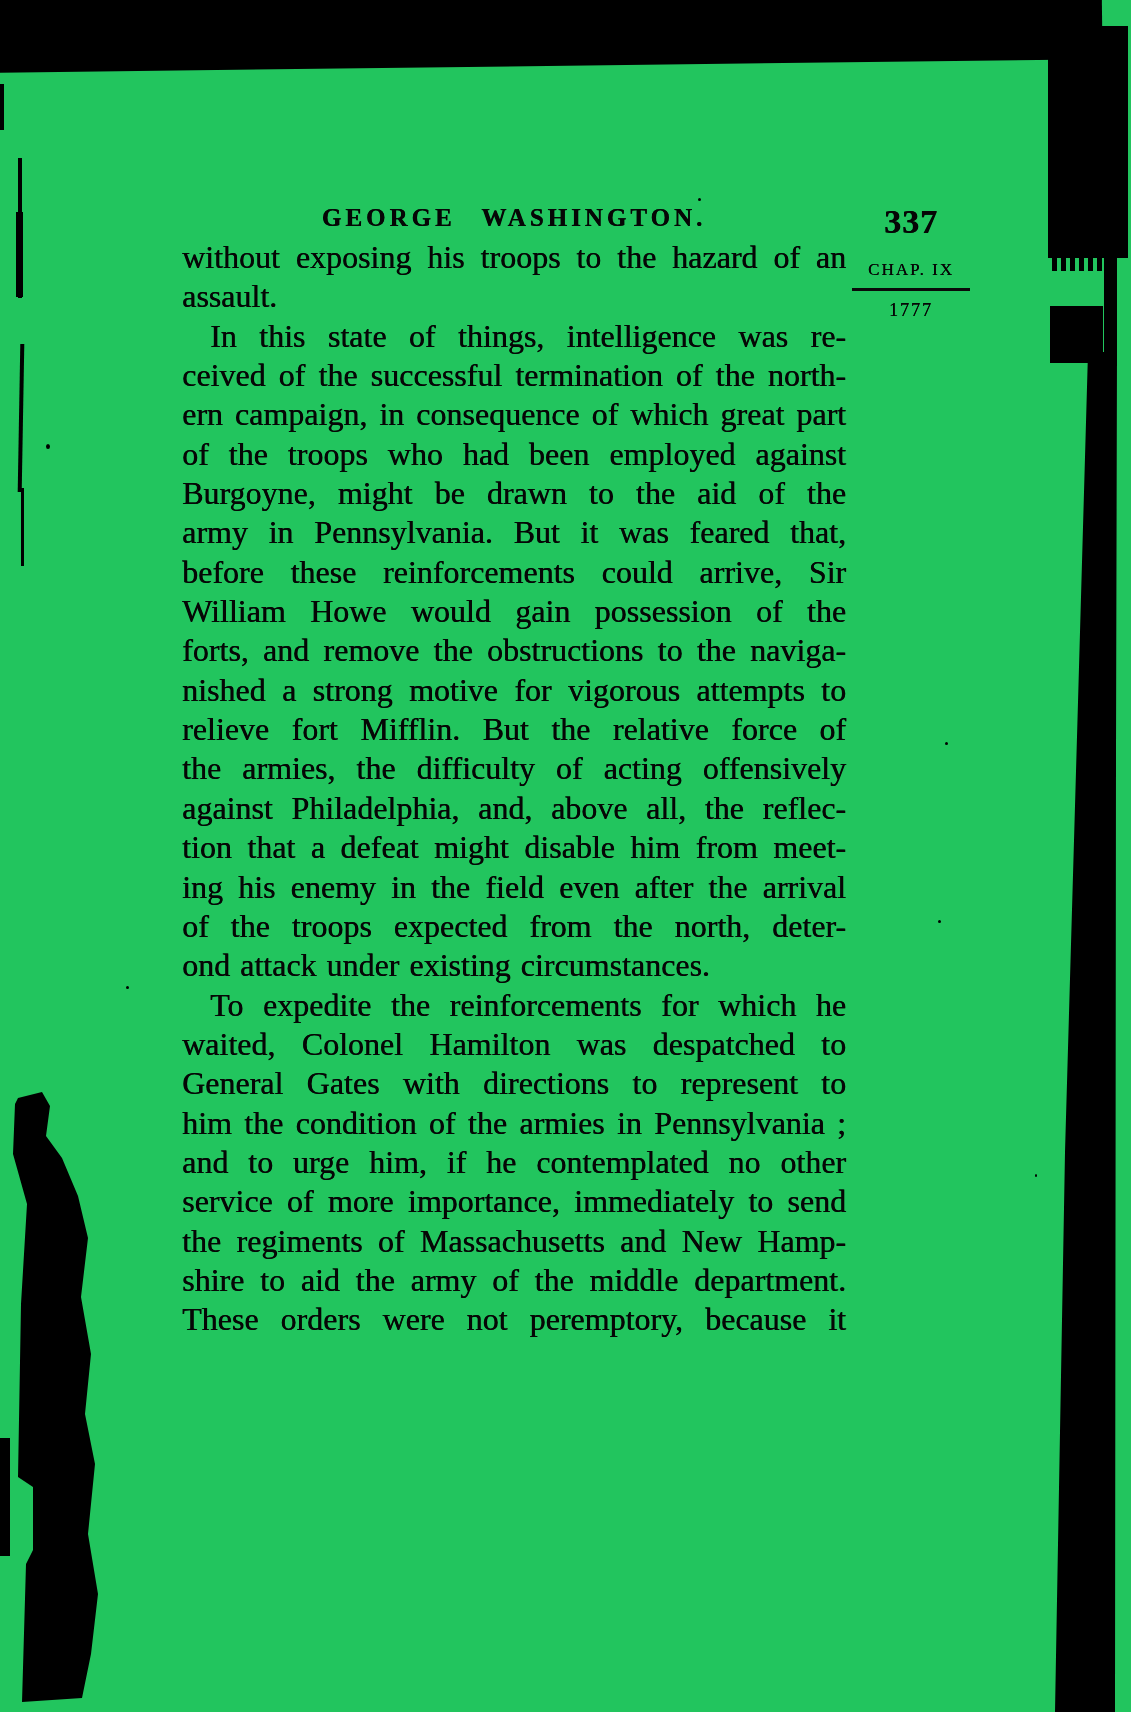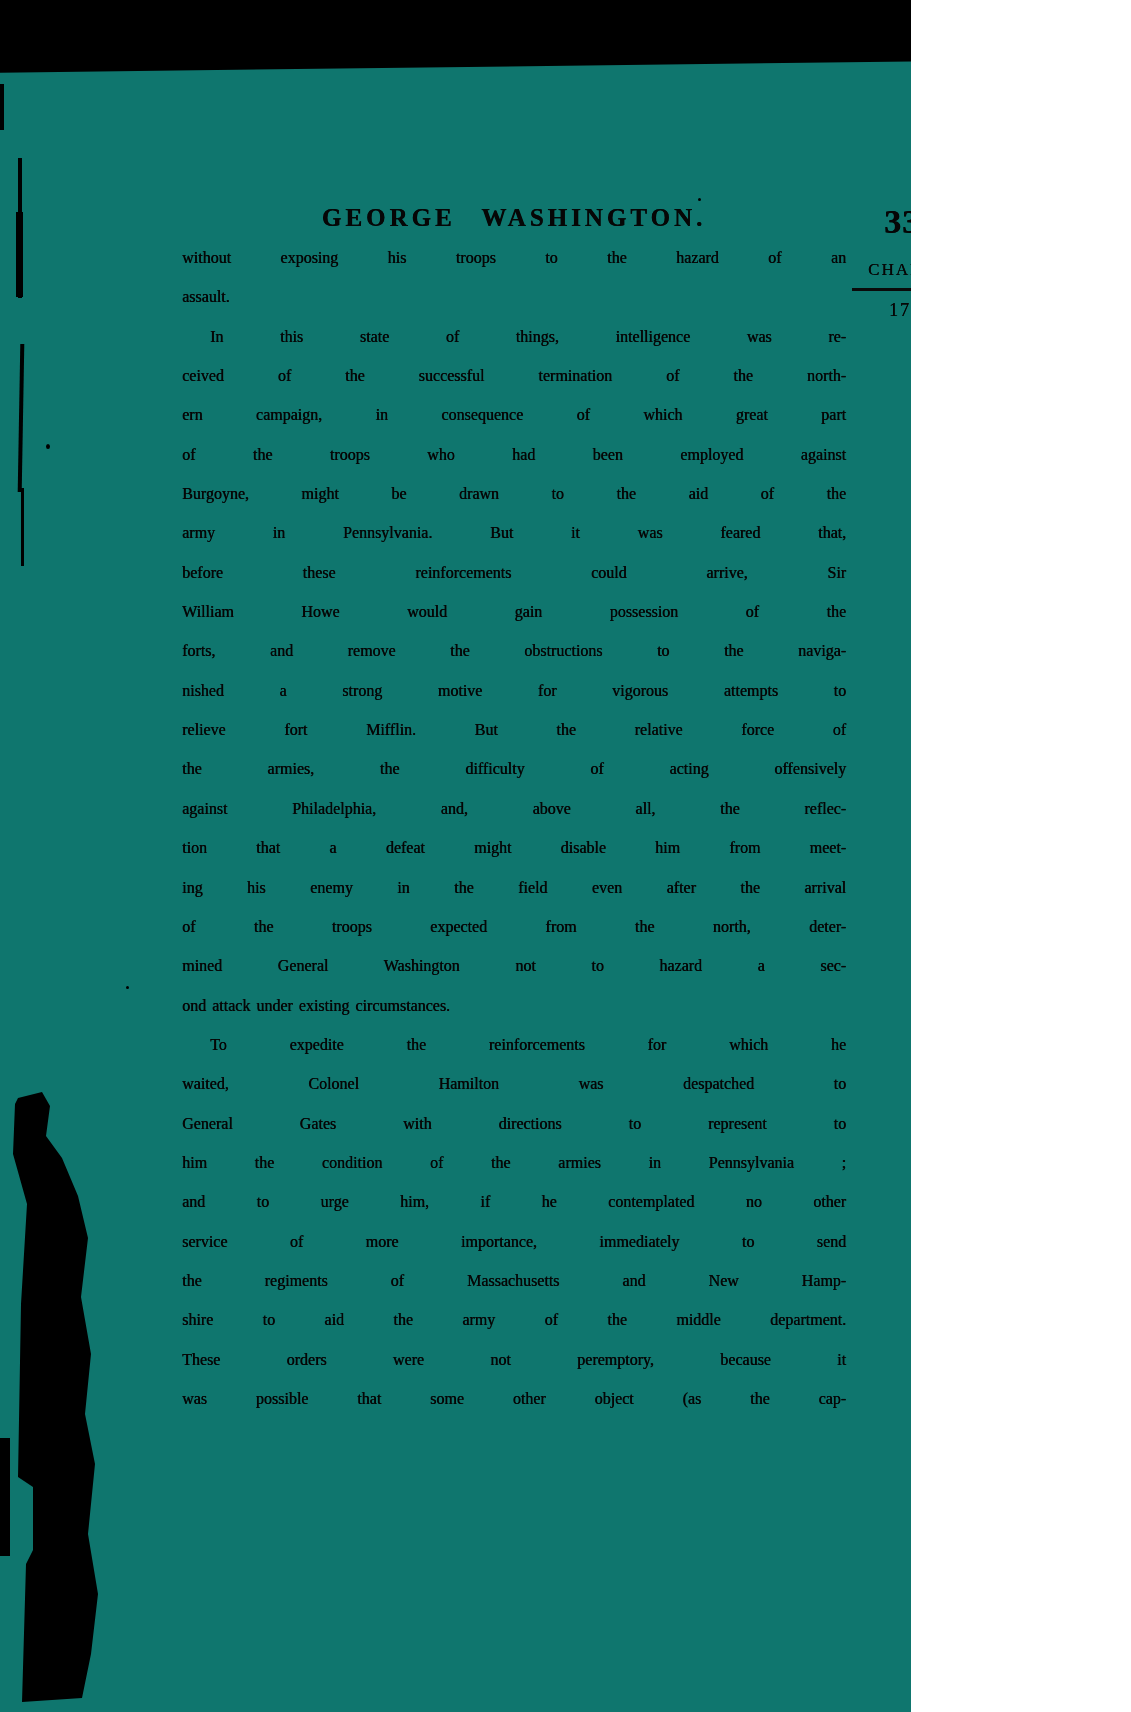--- a/index.html
+++ b/index.html
@@ -1,19 +1,19 @@
 <!DOCTYPE html>
 <html><head>
 <meta charset="utf-8">
 <style>
   html,body{margin:0;padding:0;background:#ffffff;}
   .page{
     position:relative;
-    width:911px;height:1712px;
-    background:#0f766e;
+    width:1131px;height:1712px;
+    background:#22c55e;
     overflow:hidden;
     font-family:"Liberation Serif", serif;
     color:#060606;
   }
   
   .running-header{
     position:absolute;left:182px;top:204px;width:664px;
     text-align:center;
     font-size:25px;line-height:28px;
     letter-spacing:4px;word-spacing:16px;
@@ -32,21 +32,21 @@
     text-shadow:0.3px 0 0 currentColor;
   }
   .margin-rule{margin:8px auto 0 auto;width:118px;height:3px;background:#0a0a0a;}
   .year-note{
     margin-top:7px;font-size:18px;line-height:24px;letter-spacing:2px;
     text-shadow:0.3px 0 0 currentColor;
     font-family:Liberation Serif, serif;
   }
   .body-text{
     position:absolute;left:182px;top:238px;width:664px;
-    font-size:16px;
+    font-size:32px;
     text-shadow:0.45px 0 0 currentColor;
     word-spacing:2px;
   }
   .line{
     height:39.35px;line-height:39.35px;
     text-align:justify;text-align-last:justify;
     overflow:visible;
   }
   .line.short{text-align-last:left;}
   .line.indent{padding-left:28px;}
@@ -125,27 +125,25 @@
       <div class="line">before these reinforcements could arrive, Sir</div>
       <div class="line">William Howe would gain possession of the</div>
       <div class="line">forts, and remove the obstructions to the naviga-</div>
       <div class="line">nished a strong motive for vigorous attempts to</div>
       <div class="line">relieve fort Mifflin. But the relative force of</div>
       <div class="line">the armies, the difficulty of acting offensively</div>
       <div class="line">against Philadelphia, and, above all, the reflec-</div>
       <div class="line">tion that a defeat might disable him from meet-</div>
       <div class="line">ing his enemy in the field even after the arrival</div>
       <div class="line">of the troops expected from the north, deter-</div>
-      <div class="line">mined General Washington not to hazard a sec-</div>
       <div class="line short">ond attack under existing circumstances.</div>
       <div class="line indent">To expedite the reinforcements for which he</div>
       <div class="line">waited, Colonel Hamilton was despatched to</div>
       <div class="line">General Gates with directions to represent to</div>
       <div class="line">him the condition of the armies in Pennsylvania ;</div>
       <div class="line">and to urge him, if he contemplated no other</div>
       <div class="line">service of more importance, immediately to send</div>
       <div class="line">the regiments of Massachusetts and New Hamp-</div>
       <div class="line">shire to aid the army of the middle department.</div>
       <div class="line">These orders were not peremptory, because it</div>
-      <div class="line">was possible that some other object (as the cap-</div>
     </div>
 
 </div>
 
 </body></html>

